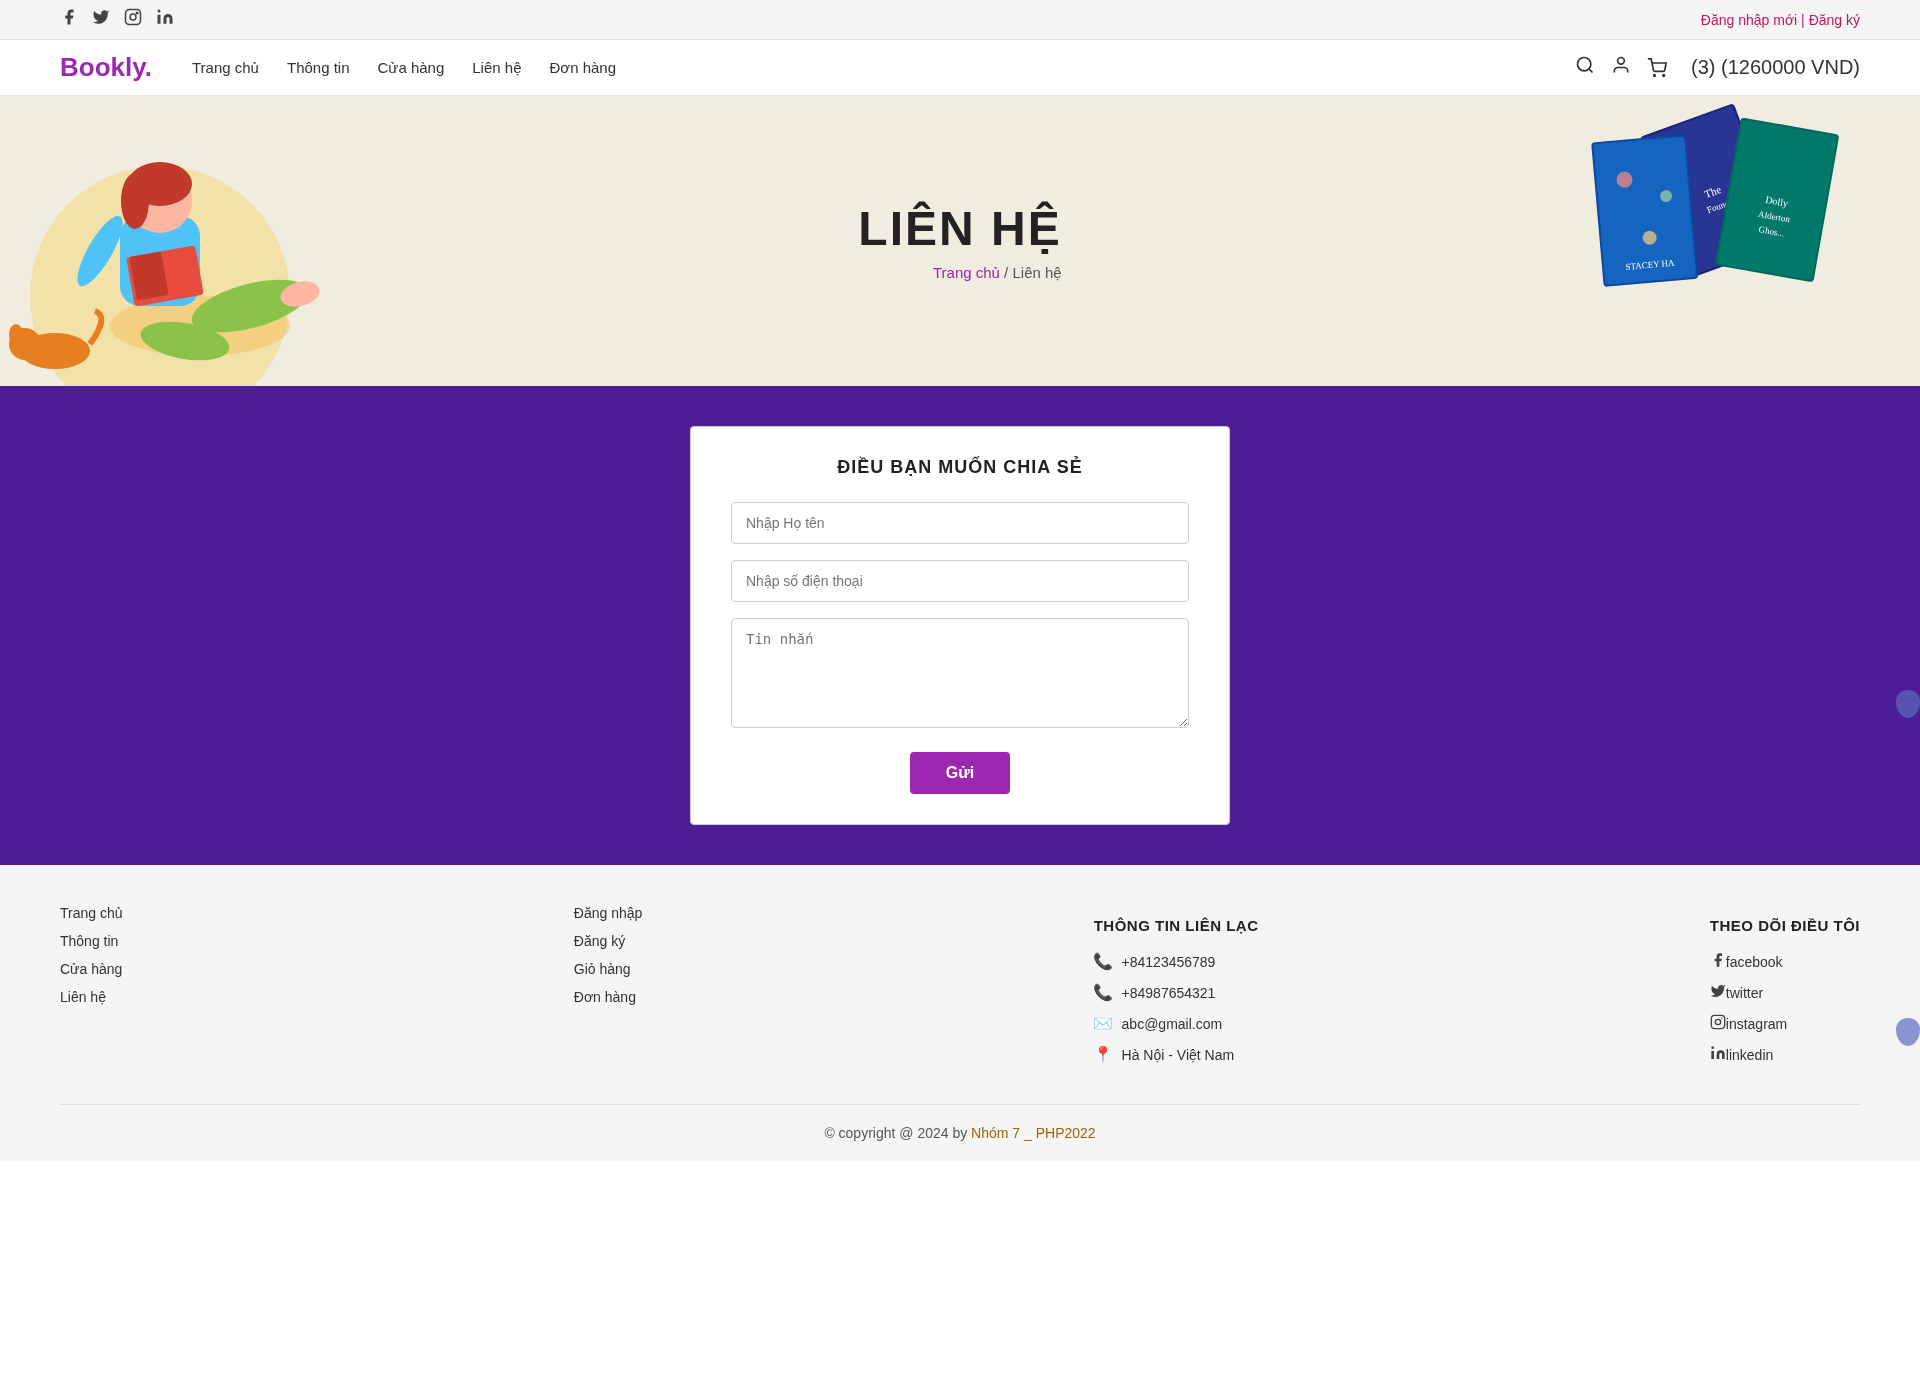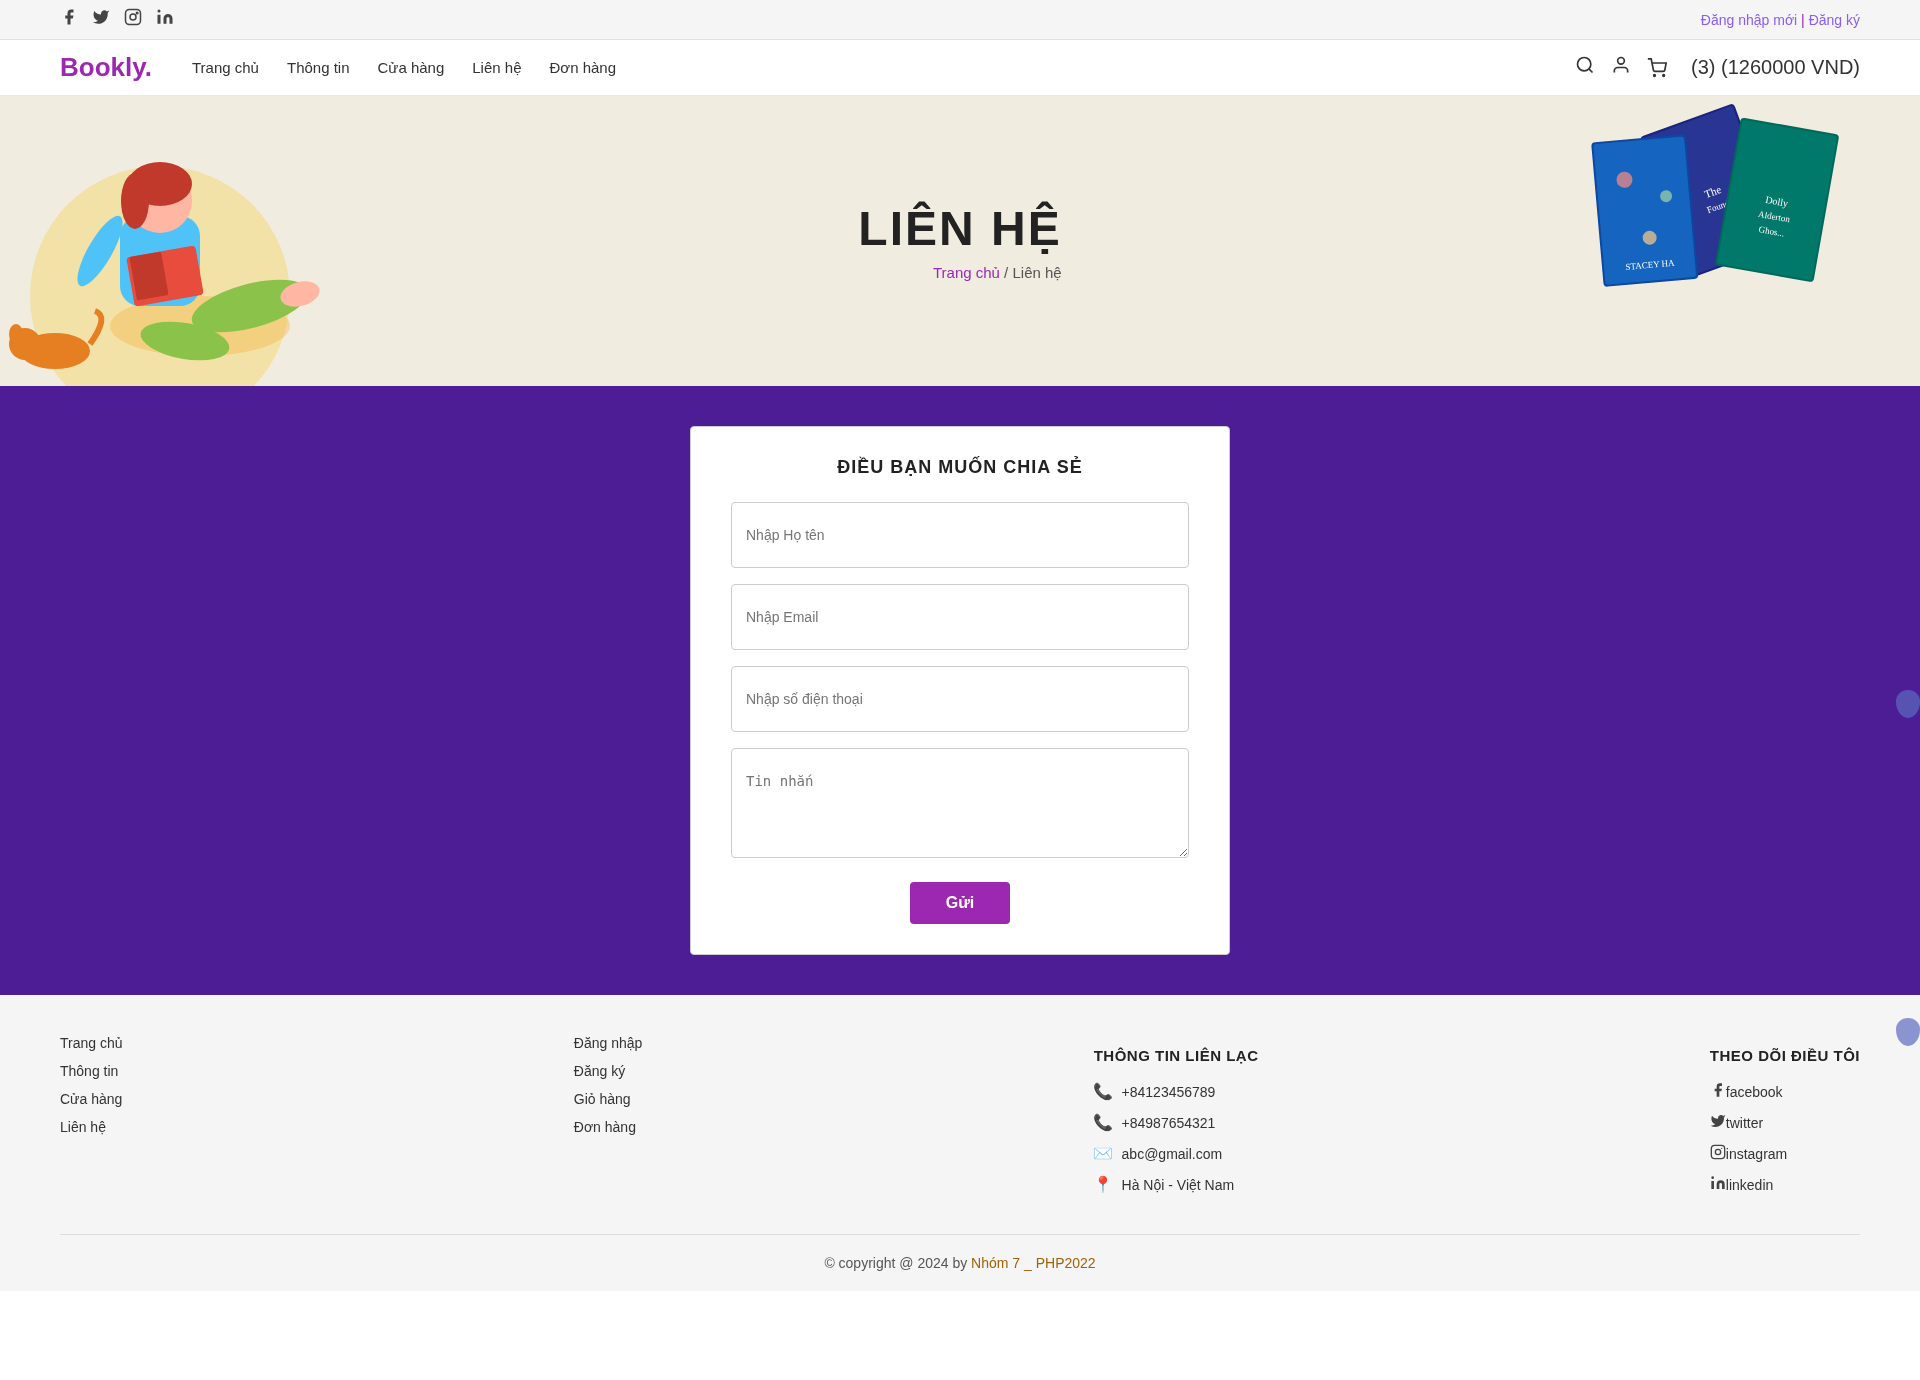--- a/index.html
+++ b/index.html
@@ -10,21 +10,21 @@
       background: #f5f5f5;
       display: flex;
       justify-content: space-between;
       align-items: center;
       padding: 8px 60px;
       border-bottom: 1px solid #e0e0e0;
     }
     .top-bar-social { display: flex; gap: 14px; align-items: center; }
     .top-bar-social span { font-size: 18px; cursor: pointer; color: #444; }
     .top-bar-auth { font-size: 14px; color: #9c27b0; }
-    .top-bar-auth a { color: #8b5cf6; text-decoration: none; }
+    .top-bar-auth a { color: #be185d; text-decoration: none; }
 
     
     .header {
       display: flex;
       align-items: center;
       padding: 12px 60px;
       background: #fff;
       border-bottom: 1px solid #e8e8e8;
     }
     .logo {
@@ -88,21 +88,21 @@
       text-align: center;
       font-size: 18px;
       font-weight: bold;
       margin-bottom: 24px;
       letter-spacing: 1px;
       color: #222;
     }
     .form-group { margin-bottom: 16px; }
     .form-group input, .form-group textarea {
       width: 100%;
-      padding: 24px 14px;
+      padding: 12px 14px;
       border: 1px solid #ccc;
       border-radius: 4px;
       font-size: 14px;
       color: #666;
       outline: none;
     }
     .form-group textarea { height: 110px; resize: vertical; }
     .submit-btn {
       display: block;
       margin: 20px auto 0;
@@ -307,23 +307,20 @@
   </div>
 </section>
 
 <section class="contact-section">
   <div class="contact-form-card">
     <div class="form-title">ĐIỀU BẠN MUỐN CHIA SẺ</div>
     <div class="form-group">
       <input type="text" placeholder="Nhập Họ tên" style="">
     </div>
     <div class="form-group">
-      <input type="email" placeholder="Nhập Email" style="">
-    </div>
-    <div class="form-group">
       <input type="tel" placeholder="Nhập số điện thoại" style="">
     </div>
     <div class="form-group">
       <textarea placeholder="Tin nhắn" style=""></textarea>
     </div>
     <button class="submit-btn">Gửi</button>
   </div>
 </section>
 
 <div class="drops">

